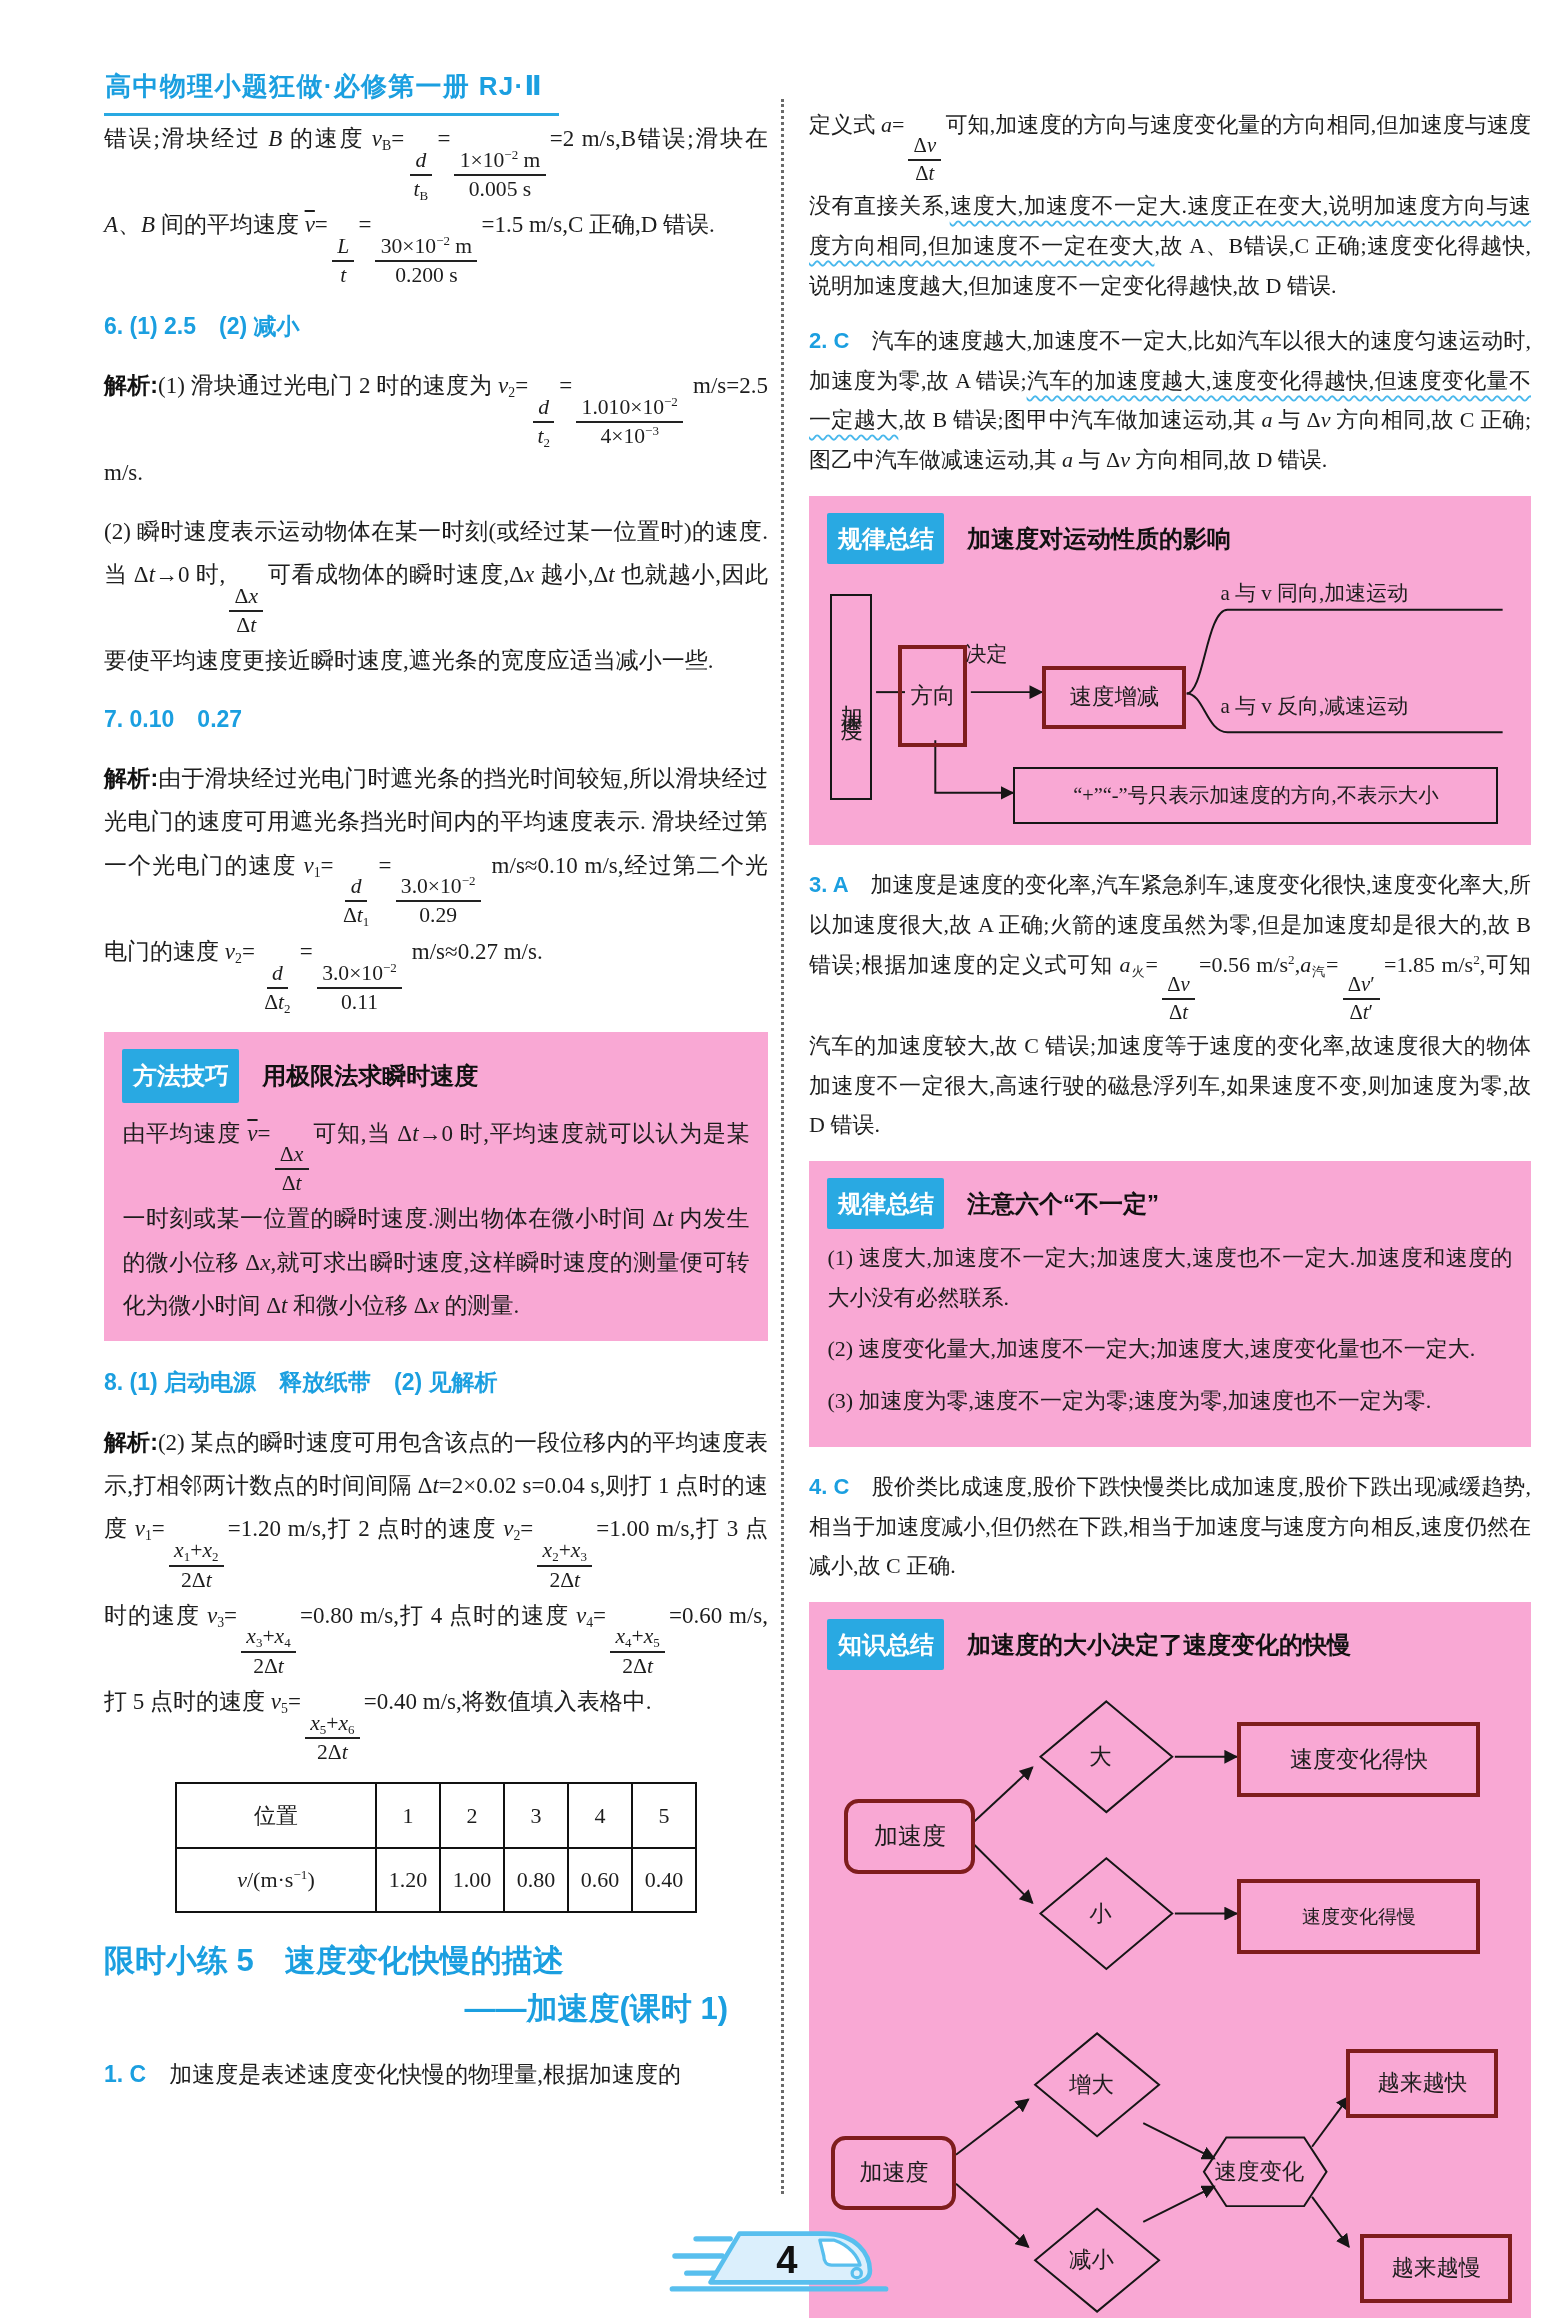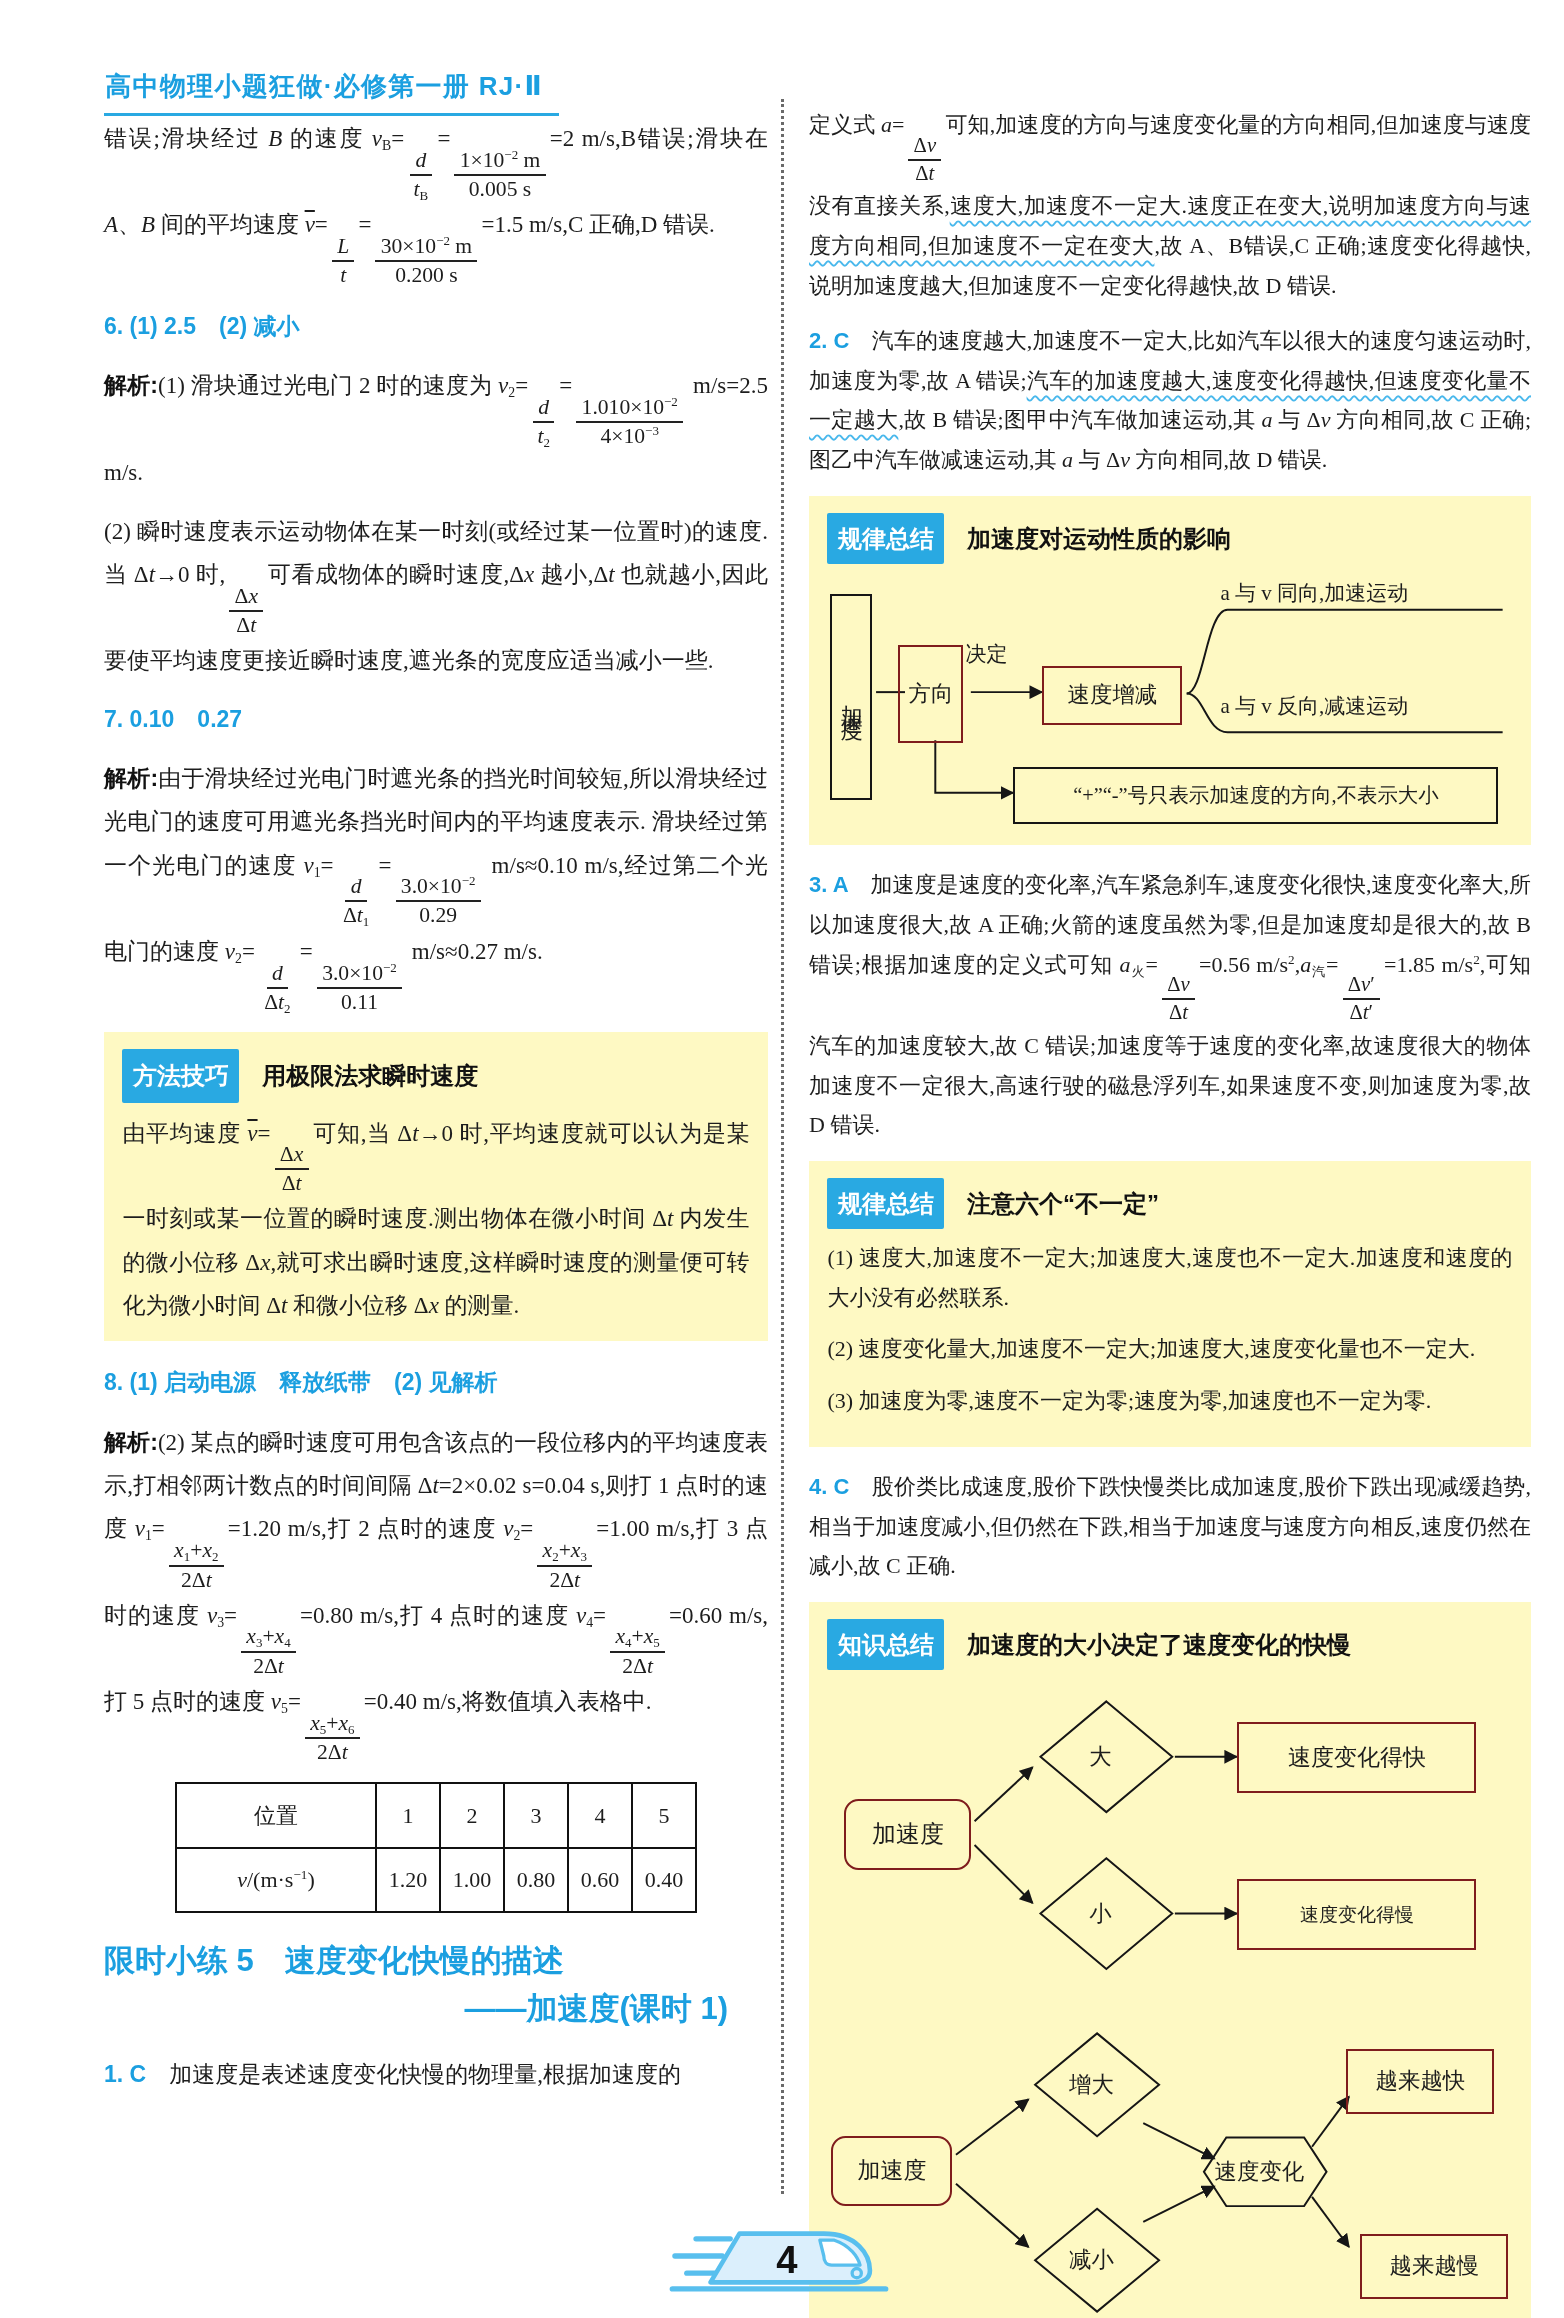--- a/index.html
+++ b/index.html
@@ -22,41 +22,41 @@
   .ol{text-decoration:overline;}
   .sb{font-size:0.60em;vertical-align:-0.28em;}
   .sp{font-size:0.60em;vertical-align:0.62em;}
   .frac{display:inline-flex;flex-direction:column;align-items:center;vertical-align:-0.95em;
         margin:0 4px;line-height:1.25;font-size:0.94em;text-align:center;}
   .frac .num{border-bottom:2px solid #222;padding:0 5.3px;}
   .frac .den{padding:0 5.3px;}
   .wavy{text-decoration-line:underline;text-decoration-style:wavy;text-decoration-color:#49b8ec;
         text-decoration-thickness:2px;text-underline-offset:6.6px;}
   
-  .tipbox{background:#fef9c3;padding:17px 18.4px 14.5px 18.4px;margin:6.6px 0 20px 0;}
+  .tipbox{background:#f9a8d4;padding:17px 18.4px 14.5px 18.4px;margin:6.6px 0 20px 0;}
   .boxhead{margin-bottom:9.2px;}
   .chip{display:inline-block;background:#29a9e2;color:#fff;font-family:"Liberation Sans","DejaVu Sans",sans-serif;
         font-weight:bold;font-size:24px;padding:4px 10.5px;border-radius:2px;}
   .boxtitle{font-family:"Liberation Sans","DejaVu Sans",sans-serif;font-weight:bold;color:#111;
         font-size:24px;margin-left:17px;}
   .boxbody{margin:4px 0 0 0;}
   .lawitem{margin:0 0 12px 0;text-align:justify;}
   
   table.vt{border-collapse:collapse;margin:9.2px auto 24px auto;border:2px solid #fca5a5;}
   table.vt td{border:2px solid #111;text-align:center;font-size:22px;padding:10.5px 0;width:62px;}
   table.vt td.first{width:198px;}
   
   .section-title{color:#1b9fe0;font-family:"Liberation Sans","DejaVu Sans",sans-serif;font-weight:bold;
         font-size:31px;line-height:1.55;margin:17px 0 20px 0;}
   .st1{}
   .st2{text-align:right;padding-right:40px;}
   
   .diag{position:relative;width:100%;}
   .diag svg.wire{position:absolute;left:0;top:0;width:100%;height:100%;}
-  .dnode{position:absolute;border:2px solid #7f1d1d;display:flex;align-items:center;justify-content:center;
+  .dnode{position:absolute;border:4px solid #7f1d1d;display:flex;align-items:center;justify-content:center;
         font-size:22.4px;background:transparent;text-align:center;}
   .dlabel{position:absolute;transform:translate(-50%,-50%);font-size:22.4px;white-space:nowrap;}
   .round{border-radius:14.5px;}
   
   .diag1{height:258px;}
   .vnode{position:absolute;left:2.6px;top:21px;width:38px;height:202px;border:2px solid #161616;
         writing-mode:vertical-rl;text-orientation:upright;display:flex;align-items:center;justify-content:center;
         font-size:22.4px;letter-spacing:6.6px;}
   .n-dir{left:71px;top:72px;width:61px;height:94px;}
   .lbl-decide{position:absolute;left:138px;top:63px;font-size:21px;}

